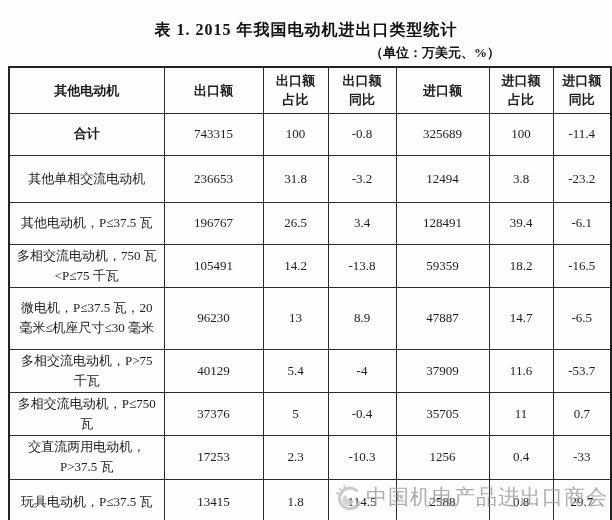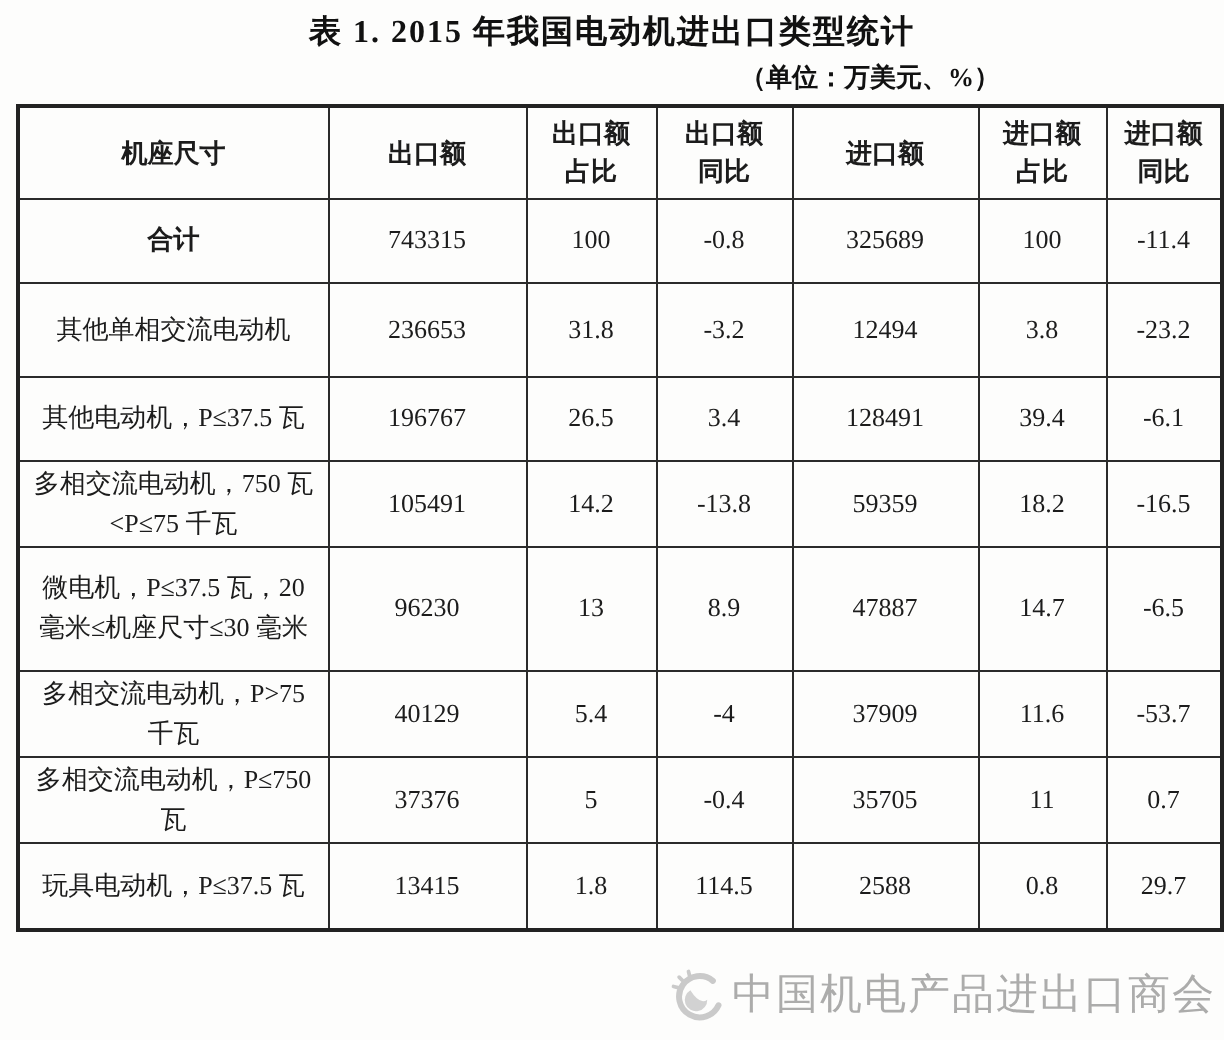--- a/index.html
+++ b/index.html
@@ -5,21 +5,21 @@
   html, body { margin: 0; padding: 0; }
   body {
     width: 612px; height: 520px;
     background: #fdfdfc;
     position: relative;
     overflow: hidden;
     font-family: "Liberation Serif", "DejaVu Serif", serif;
     color: #1c1c1c;
   }
   .doc-title {
-    margin-top: 6px;
+    margin-top: 20px;
     text-align: center;
     font-size: 16px;
     font-weight: bold;
     letter-spacing: 1px;
     color: #111;
   }
   .unit-note {
     margin-top: 3px;
     text-align: right;
     padding-right: 112px;
@@ -95,21 +95,21 @@
       <col style="width:99px">
       <col style="width:65px">
     <col style="width:68px">
       <col style="width:93px">
       <col style="width:64px">
       <col style="width:58px">
   </colgroup>
   <thead>
     <tr>
       <th>
-          <span>机座尺寸</span>
+          <span>其他电动机</span>
           <span></span>
         </th>
       <th>
           <span>出口额</span>
           <span></span>
         </th>
       <th>
           <span>出口额</span>
           <span>占比</span>
         </th>
@@ -187,20 +187,29 @@
       <td>-53.7</td>
     </tr>
     <tr>
       <td class="name">多相交流电动机，P≤750 瓦</td>
       <td>37376</td>
       <td>5</td>
       <td>-0.4</td>
       <td>35705</td>
       <td>11</td>
       <td>0.7</td>
+    </tr>
+    <tr>
+      <td class="name">交直流两用电动机，P&gt;37.5 瓦</td>
+      <td>17253</td>
+      <td>2.3</td>
+      <td>-10.3</td>
+      <td>1256</td>
+      <td>0.4</td>
+      <td>-33</td>
     </tr>
     <tr>
       <td class="name">玩具电动机，P≤37.5 瓦</td>
       <td>13415</td>
       <td>1.8</td>
       <td>114.5</td>
       <td>2588</td>
       <td>0.8</td>
       <td>29.7</td>
     </tr>

